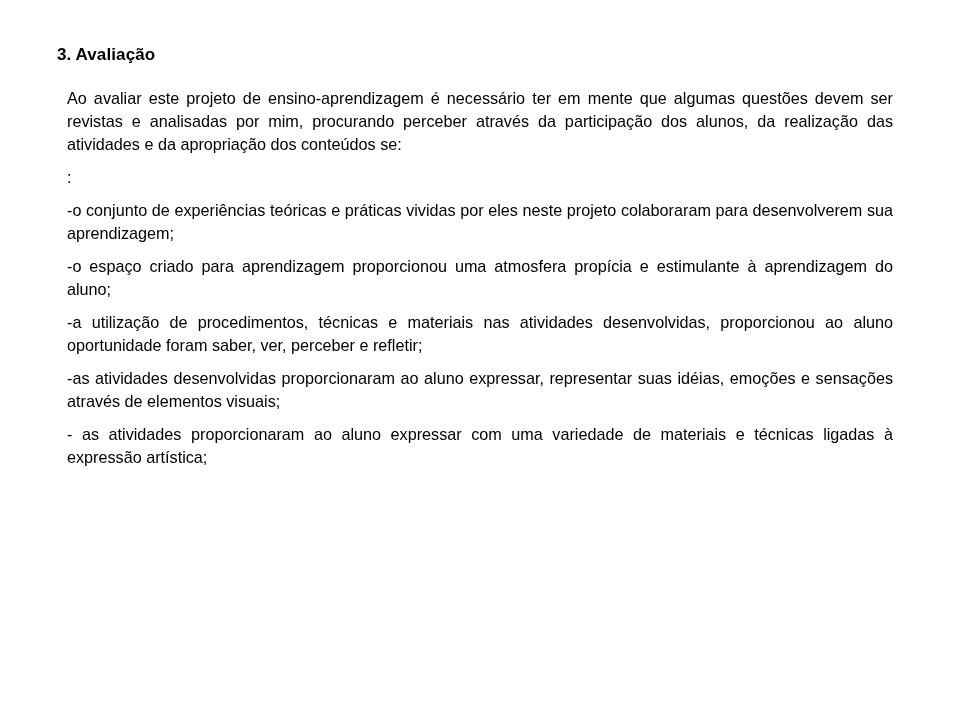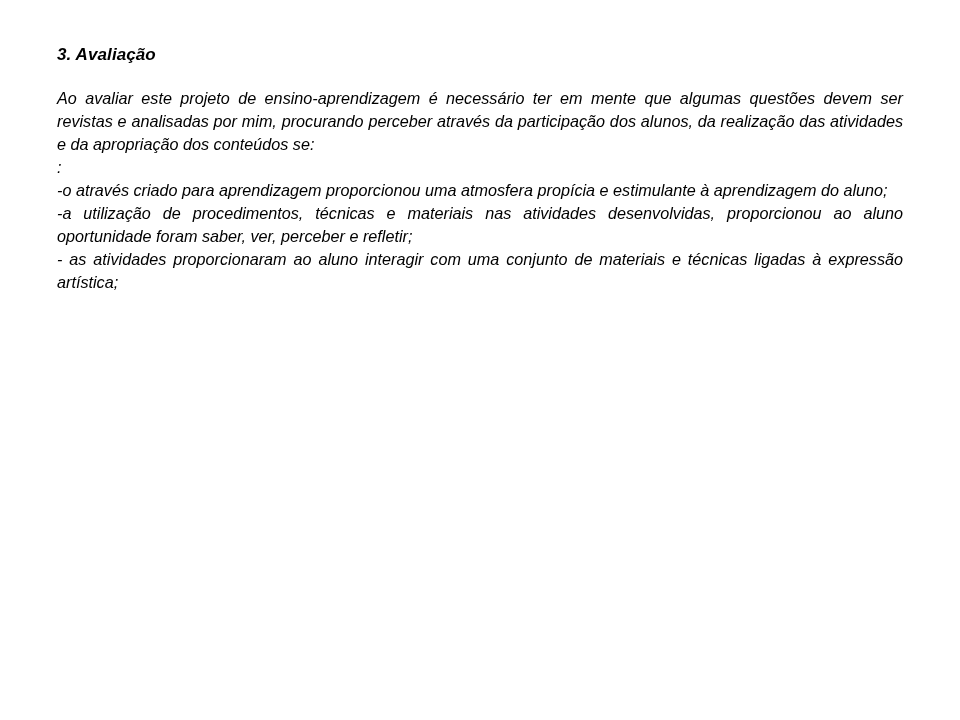--- a/index.html
+++ b/index.html
@@ -13,35 +13,34 @@
     font-family: "Liberation Sans", sans-serif;
     color: #000000;
     overflow: hidden;
   }
   .slide {
     position: relative;
     width: 960px;
     height: 720px;
     box-sizing: border-box;
     padding: 44px 57px 8px 57px;
-    font-style: italic;
   }
   .slide-title {
     font-size: 17px;
     font-weight: bold;
     line-height: 1.25;
     margin: 0 0 22px 0;
     letter-spacing: 0.1px;
   }
   .body-block {
     font-size: 16.2px;
     line-height: 1.42;
     text-align: justify;
     text-justify: inter-word;
-    margin: 0;
+    margin: 10px;
     hyphens: none;
   }
   .body-block + .body-block {
     margin-top: 0;
   }
   .para-gap {
     margin-top: 17px;
   }
   .no-justify {
     text-align: left;
@@ -52,22 +51,24 @@
 
 <div class="slide">
 
   <h1 class="slide-title">3. Avaliação</h1>
 
   <div class="body-block">Ao avaliar este projeto de ensino-aprendizagem é necessário ter em mente que algumas questões devem ser revistas e analisadas por mim, procurando perceber através da participação dos alunos, da realização das atividades e da apropriação dos conteúdos se:</div>
 
   <div class="body-block no-justify">:</div>
 
 
+  <div class="body-block para-gap">-o conjunto de experiências teóricas e práticas vividas por eles neste projeto colaboraram para desenvolverem sua aprendizagem;</div>
 
 
-  <div class="body-block para-gap">-o através criado para aprendizagem proporcionou uma atmosfera propícia e estimulante à aprendizagem do aluno;</div>
+  <div class="body-block para-gap">-o espaço criado para aprendizagem proporcionou uma atmosfera propícia e estimulante à aprendizagem do aluno;</div>
 
   <div class="body-block para-gap">-a utilização de procedimentos, técnicas e materiais nas atividades desenvolvidas, proporcionou ao aluno oportunidade foram saber, ver, perceber e refletir;</div>
 
+  <div class="body-block para-gap">-as atividades desenvolvidas proporcionaram ao aluno expressar, representar suas idéias, emoções e sensações através de elementos visuais;</div>
 
-  <div class="body-block para-gap">-  as atividades proporcionaram ao aluno interagir com uma conjunto de materiais e técnicas ligadas à expressão artística;</div>
+  <div class="body-block para-gap">-  as atividades proporcionaram ao aluno expressar com uma variedade de materiais e técnicas ligadas à expressão artística;</div>
 
 </div>
 
 </body></html>

